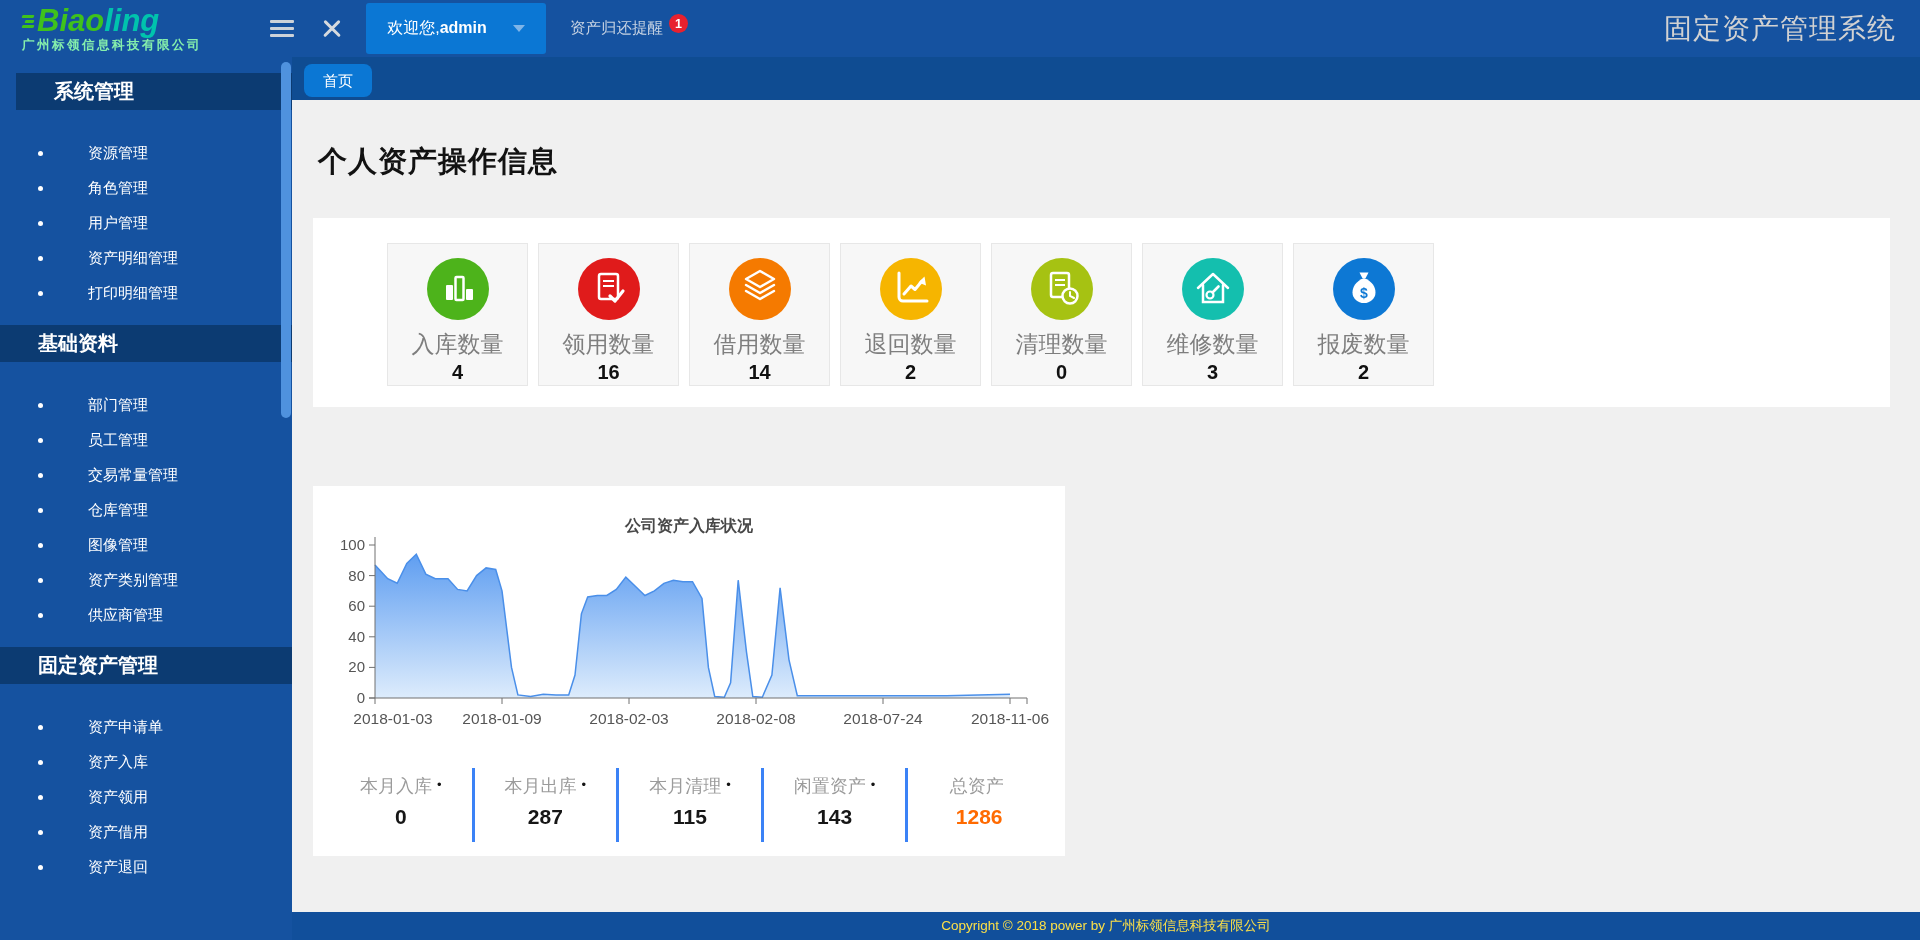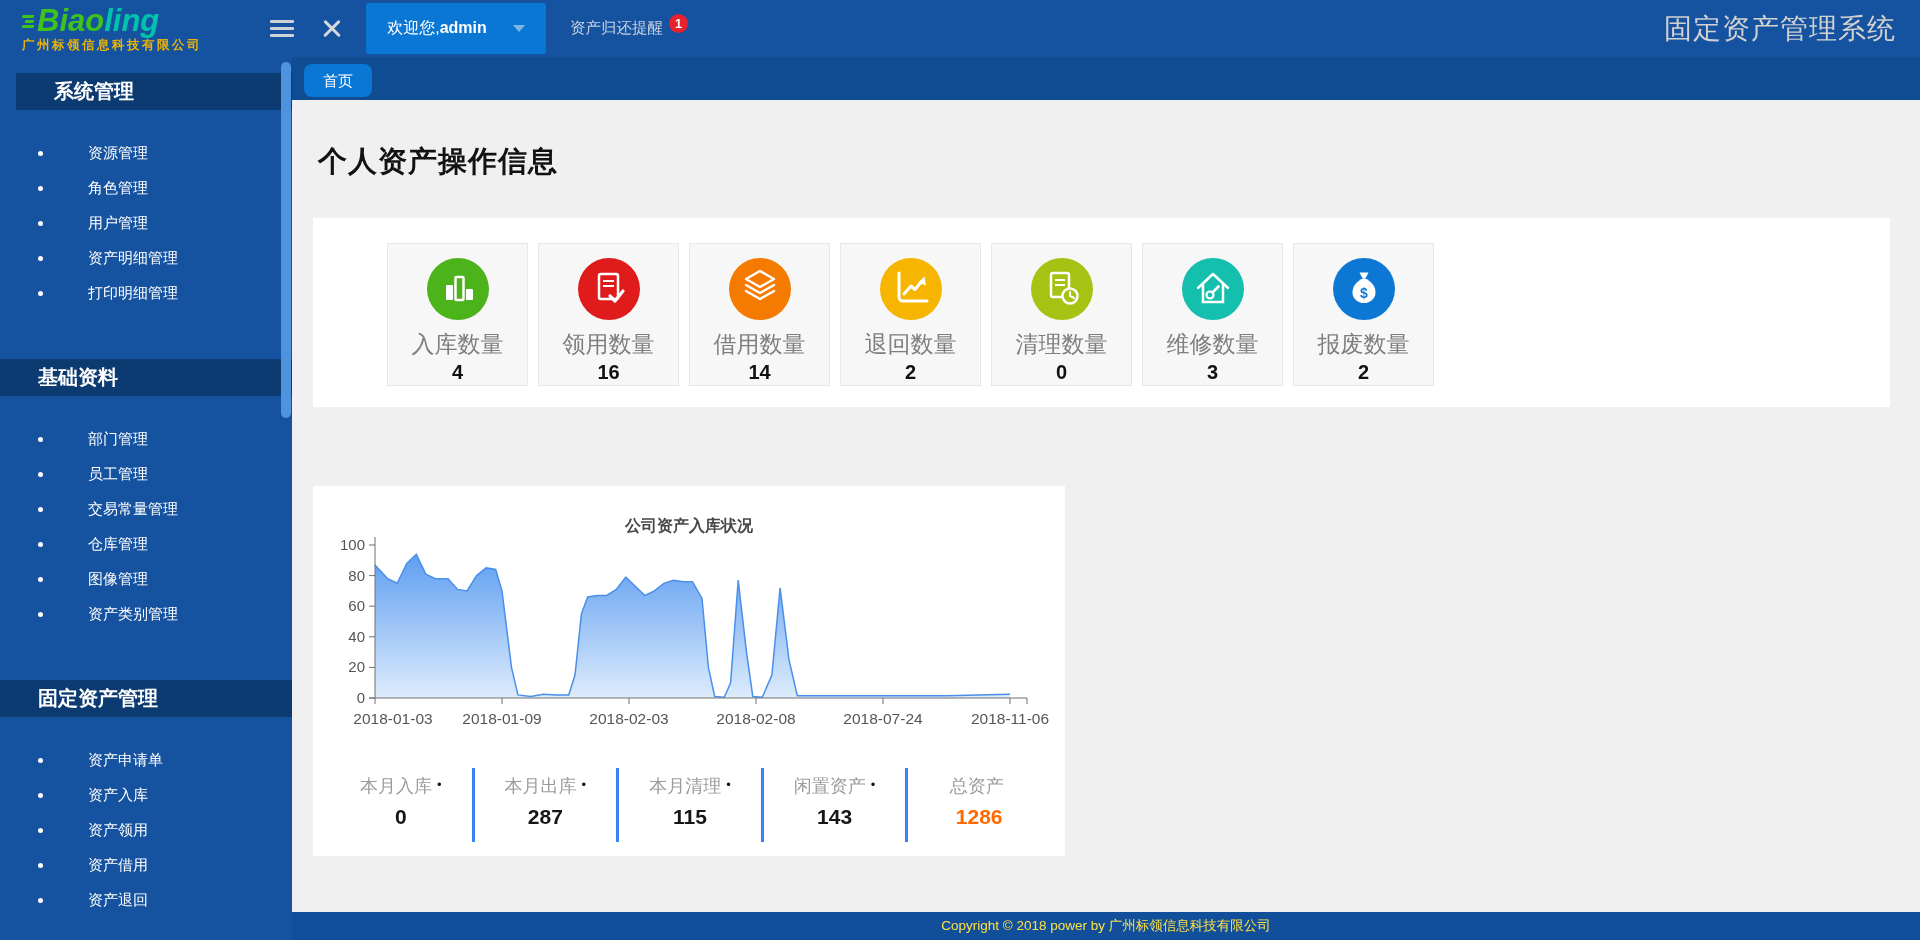--- a/index.html
+++ b/index.html
@@ -12,37 +12,37 @@
   .logo-block { margin-left:22px; width:238px; line-height:1; }
   .logo-line { display:flex; align-items:center; }
   .logo-dashes { display:inline-flex; flex-direction:column; align-items:flex-end; margin-right:3px; }
   .logo-dashes i { display:block; height:3px; background:#3fc21c; margin-top:2px; border-radius:1px; transform:skewX(-18deg); }
   .logo-dashes i:nth-child(1){ width:12px; }
   .logo-dashes i:nth-child(2){ width:9px; }
   .logo-dashes i:nth-child(3){ width:12px; }
   .logo-word { font-size:31px; font-weight:bold; font-style:italic; letter-spacing:0; }
   .logo-word .part-a { color:#3fc21c; }
   .logo-word .part-b { color:#00c3ad; }
-  .logo-sub { margin-top:3px; font-size:12.5px; font-weight:bold; color:#eab308; letter-spacing:2.5px; white-space:nowrap; }
+  .logo-sub { margin-top:3px; font-size:12.5px; font-weight:bold; color:#86efac; letter-spacing:2.5px; white-space:nowrap; }
   .hamburger { margin-left:10px; width:24px; cursor:pointer; }
   .hamburger i { display:block; height:3px; background:#ccd2d9; margin:4px 0; border-radius:1px; }
   .close-x { margin-left:26px; width:24px; height:24px; cursor:pointer; position:relative; }
   .close-x:before,.close-x:after { content:""; position:absolute; left:1px; top:10px; width:22px; height:3.4px; background:#d6dade; border-radius:2px; }
   .close-x:before { transform:rotate(45deg); }
   .close-x:after { transform:rotate(-45deg); }
   .welcome-btn { margin-left:22px; width:180px; height:51px; background:#0b77d4; border:none; border-radius:3px; color:#fff; font-size:16px; display:flex; align-items:center; justify-content:center; cursor:pointer; font-family:inherit; }
   .welcome-btn b { font-weight:bold; }
   .caret-down { width:0; height:0; border-left:6px solid transparent; border-right:6px solid transparent; border-top:7px solid #7fb5e8; margin-left:26px; }
   .reminder { margin-left:24px; display:flex; align-items:center; color:#c6d2e2; font-size:15.5px; cursor:pointer; }
   .badge { margin-left:6px; width:19px; height:19px; border-radius:50%; background:#e8212e; color:#fff; font-size:12.5px; font-weight:bold; display:flex; align-items:center; justify-content:center; transform:translateY(-5px); }
   .sys-title { margin-left:auto; margin-right:24px; font-size:28px; color:#d2d2d2; letter-spacing:1px; white-space:nowrap; }
 
   
   .sidebar { position:absolute; left:0; top:57px; width:292px; height:883px; background:#1552a0; z-index:10; }
-  .side-section-header { height:37px; line-height:37px; background:#0c3b72; color:#fff; font-size:20px; font-weight:bold; padding-left:38px; margin-top:48px; cursor:pointer; }
+  .side-section-header { height:37px; line-height:37px; background:#0c3b72; color:#fff; font-size:20px; font-weight:bold; padding-left:38px; margin-top:14px; cursor:pointer; }
   .side-section-header.first { margin-top:16px;margin-left:16px; }
   .side-items { padding-top:26px; }
   .side-item { display:flex; align-items:center; height:35px; color:#fff; font-size:15px; cursor:pointer; }
   .side-item .bullet { width:5px; height:5px; border-radius:50%; background:#fff; margin-left:38px; margin-right:45px; flex:0 0 auto; }
   .side-scrollbar { position:absolute; left:281px; top:5px; width:10px; height:356px; border-radius:5px; background:#4f92de; cursor:pointer; }
 
   
   .tabbar { position:absolute; left:292px; top:57px; width:1628px; height:43px; background:#0f4c92; z-index:5; }
   .tab-home { position:absolute; left:12px; top:7px; height:33px; line-height:33px; padding:0 19px; background:#0b77d4; border-radius:8px; color:#fff; font-size:15px; cursor:pointer; }
 
@@ -147,20 +147,24 @@
           <span class="bullet"></span>
           <span>仓库管理</span>
         </div>
       <div class="side-item">
           <span class="bullet"></span>
           <span>图像管理</span>
         </div>
       <div class="side-item">
           <span class="bullet"></span>
           <span>资产类别管理</span>
+        </div>
+      <div class="side-item">
+          <span class="bullet"></span>
+          <span>供应商管理</span>
         </div>
     </div>
     <div class="side-section-header">固定资产管理</div>
     <div class="side-items">
       <div class="side-item">
           <span class="bullet"></span>
           <span>资产申请单</span>
         </div>
       <div class="side-item">
           <span class="bullet"></span>

